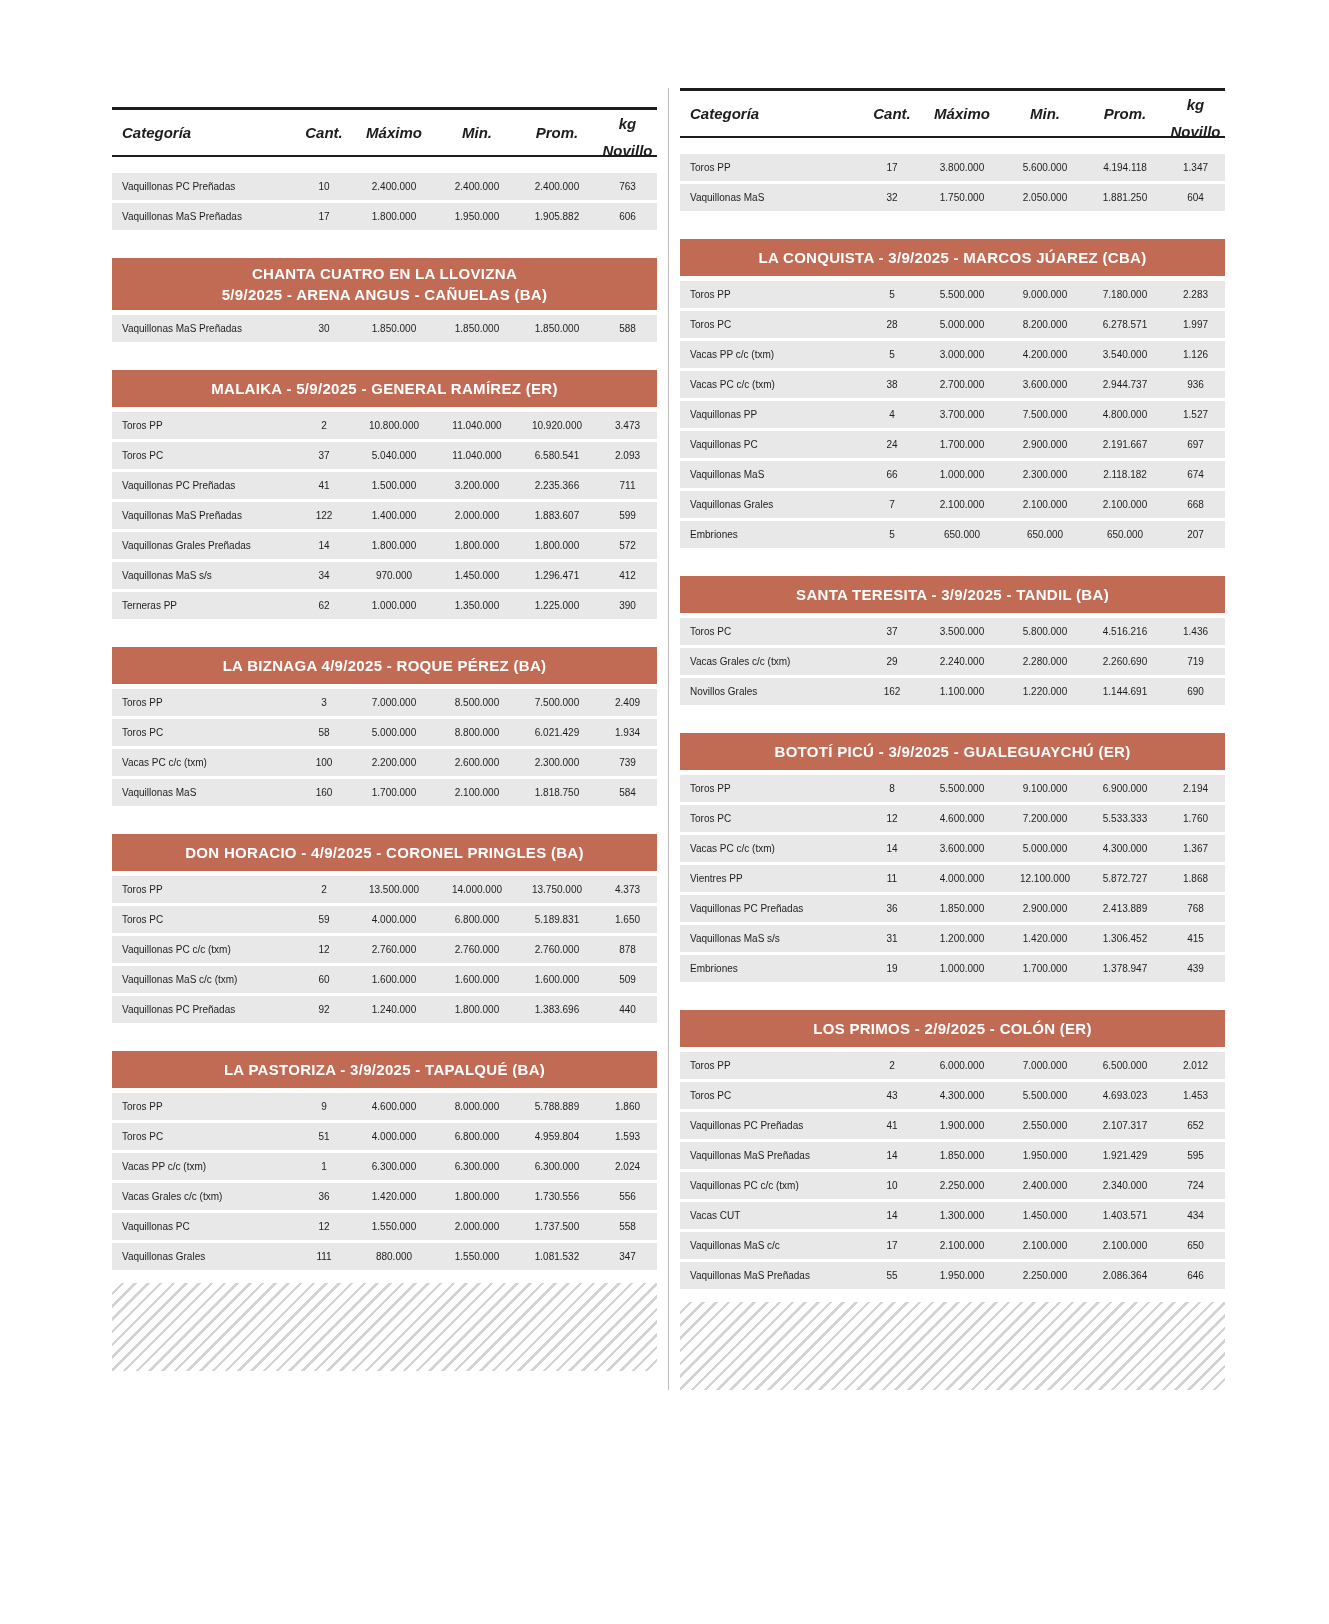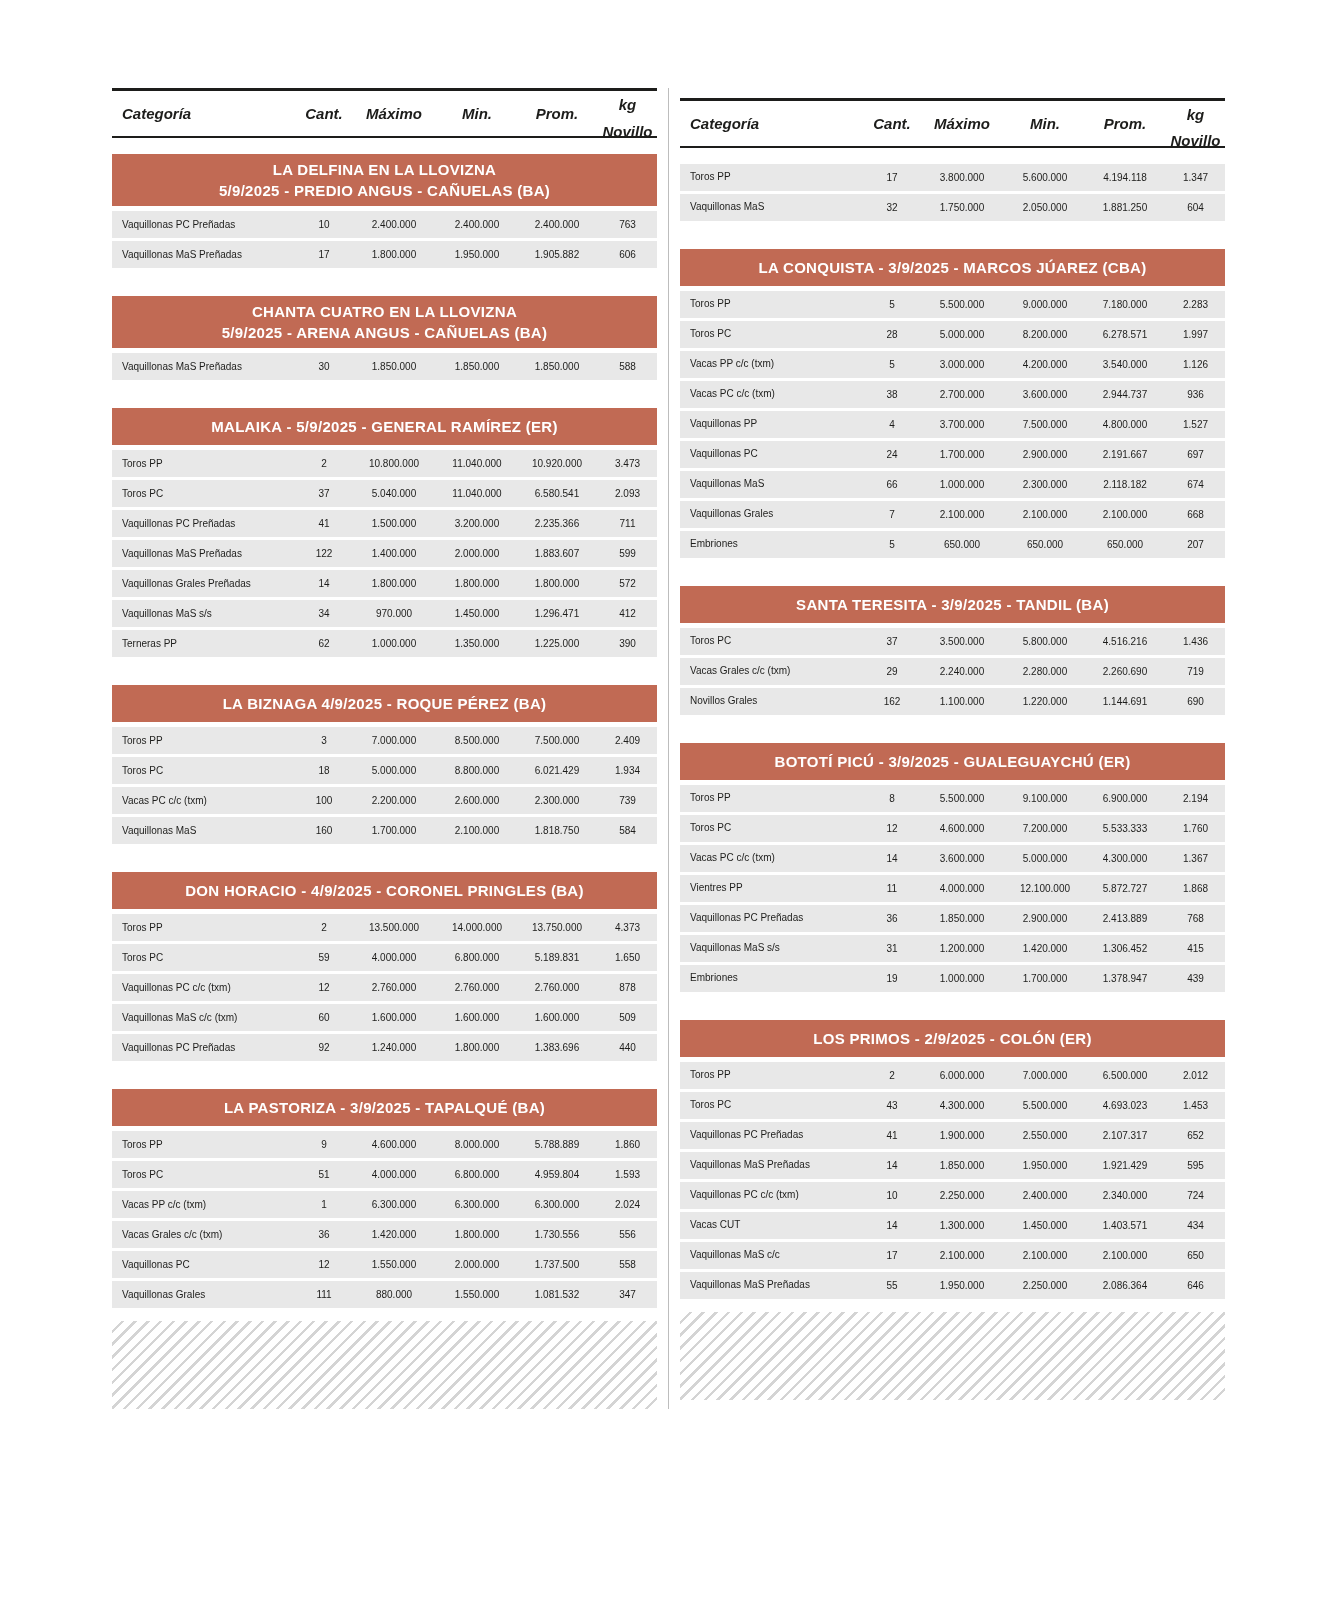--- a/index.html
+++ b/index.html
@@ -103,24 +103,20 @@
       <div class="ch w-max">Máximo</div>
       <div class="ch w-min">Min.</div>
       <div class="ch w-prom">Prom.</div>
       <div class="ch ch-kg w-kg">
         <div>kg</div>
         <div>Novillo</div>
       </div>
     </div>
     <div class="sections">
         <section class="section">
-    <header class="section-title">
-            <div class="title-line">LA DELFINA EN LA LLOVIZNA</div>
-            <div class="title-line">5/9/2025 - PREDIO ANGUS - CAÑUELAS (BA)</div>
-          </header>
     <div class="rows">
             <div class="row">
     <div class="c-cat">Vaquillonas PC Preñadas</div>
     <div class="c-num w-cant">10</div>
     <div class="c-num w-max">2.400.000</div>
     <div class="c-num w-min">2.400.000</div>
     <div class="c-num w-prom">2.400.000</div>
     <div class="c-num w-kg">763</div>
   </div>
             <div class="row">
@@ -220,21 +216,21 @@
             <div class="row">
     <div class="c-cat">Toros PP</div>
     <div class="c-num w-cant">3</div>
     <div class="c-num w-max">7.000.000</div>
     <div class="c-num w-min">8.500.000</div>
     <div class="c-num w-prom">7.500.000</div>
     <div class="c-num w-kg">2.409</div>
   </div>
             <div class="row">
     <div class="c-cat">Toros PC</div>
-    <div class="c-num w-cant">18</div>
+    <div class="c-num w-cant">58</div>
     <div class="c-num w-max">5.000.000</div>
     <div class="c-num w-min">8.800.000</div>
     <div class="c-num w-prom">6.021.429</div>
     <div class="c-num w-kg">1.934</div>
   </div>
             <div class="row">
     <div class="c-cat">Vacas PC c/c (txm)</div>
     <div class="c-num w-cant">100</div>
     <div class="c-num w-max">2.200.000</div>
     <div class="c-num w-min">2.600.000</div>

